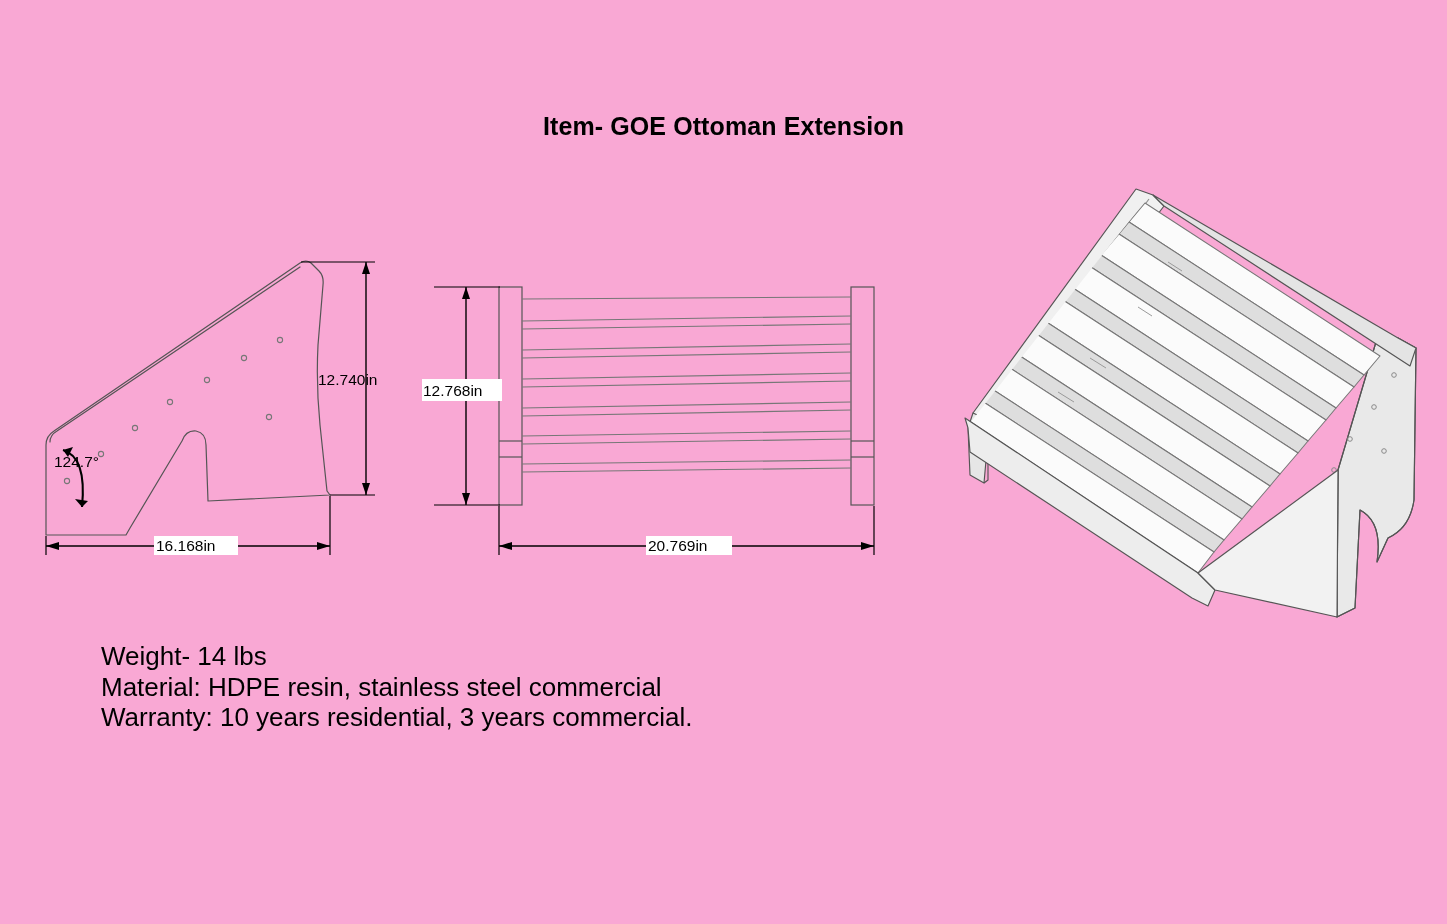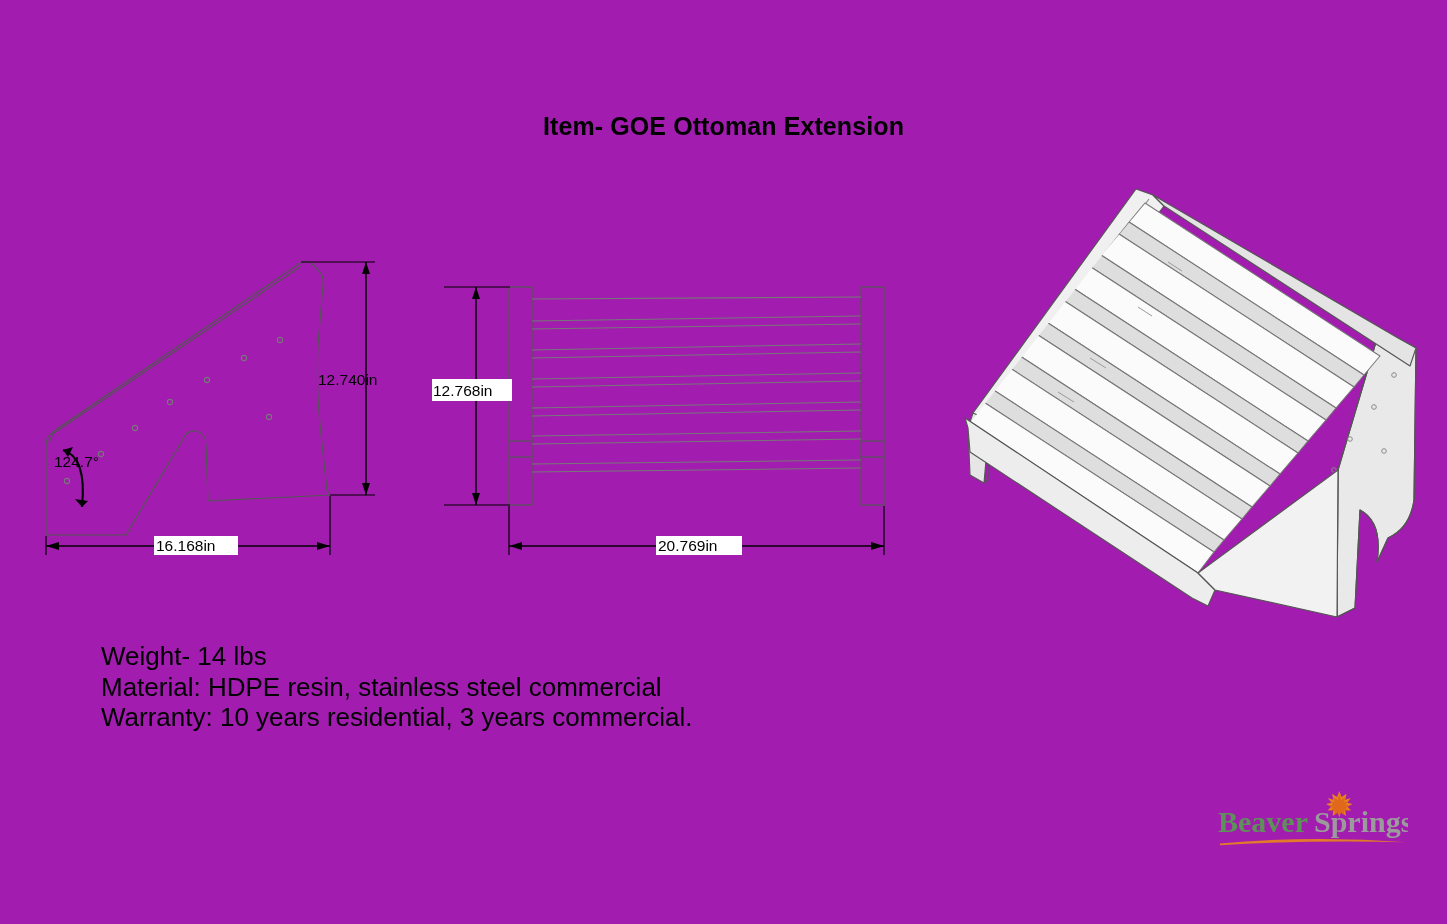--- a/index.html
+++ b/index.html
@@ -9,39 +9,39 @@
     background: #ffffff;
   }
   body {
     font-family: "Liberation Sans", sans-serif;
     color: #000000;
   }
   #sheet {
     position: relative;
     width: 1447px;
     height: 924px;
-    background: #a21caf;
+    background: #f9a8d4;
     overflow: hidden;
   }
   #drawing-title {
     position: absolute;
     left: 0;
     top: 112px;
     width: 1447px;
     text-align: center;
     font-size: 25px;
     font-weight: bold;
     letter-spacing: 0.1px;
     color: #000;
   }
   .view {
     position: absolute;
   }
   #side-view   { left: 30px;  top: 245px; }
-  #front-view  { left: 424px; top: 245px; }
+  #front-view  { left: 414px; top: 245px; }
   #iso-view    { left: 940px; top: 170px; }
 
   #spec-block {
     position: absolute;
     left: 101px;
     top: 628px;
     font-size: 26px;
     line-height: 30.5px;
     color: #000;
     white-space: nowrap;
@@ -231,34 +231,14 @@
       </g>
     </svg>
   </div>
 
   <div id="spec-block">
     <span class="spec-line">Weight- 14 lbs</span>
     <span class="spec-line">Material: HDPE resin, stainless steel commercial</span>
     <span class="spec-line">Warranty: 10 years residential, 3 years commercial.</span>
   </div>
 
-  <div id="logo">
-    <svg width="190" height="56" viewBox="0 0 190 56" xmlns="http://www.w3.org/2000/svg">
-
-      <g transform="translate(108,1) scale(0.95)">
-        <path d="M14,0 L16.4,6.2 L21.6,2.8 L20.3,9.1 L26,7.4 L22.4,12.3 L28,13.8
-                 L22.6,16.6 L26.4,20.6 L20.2,20.2 L21.1,26.3 L15.6,22.6
-                 L14,28 L12.4,22.6 L6.9,26.3 L7.8,20.2 L1.6,20.6 L5.4,16.6
-                 L0,13.8 L5.6,12.3 L2,7.4 L7.7,9.1 L6.4,2.8 L11.6,6.2 Z" fill="#e8821e"></path>
-        <path d="M14,4 L15.8,9.4 L20,6.8 L19,11.8 L23.4,10.6 L20.6,14.5 L25,15.6
-                 L20.6,17.8 L23.5,21 L18.6,20.7 L19.3,25.4 L15,22.5
-                 L14,26.4 L13,22.5 L8.7,25.4 L9.4,20.7 L4.5,21 L7.4,17.8
-                 L3,15.6 L7.4,14.5 L4.6,10.6 L9,11.8 L8,6.8 L12.2,9.4 Z" fill="#d9541c" opacity="0.55"></path>
-      </g>
-
-      <text x="0" y="42" font-family="'Liberation Serif', serif" font-size="30" font-weight="bold" fill="#5d9159">Beaver</text>
-      <text x="96" y="42" font-family="'Liberation Serif', serif" font-size="30" font-weight="bold" fill="#9b9b9b">Springs</text>
-
-      <path d="M 2,53.4 Q 95,45.2 188,52.2 Q 95,49.6 2,55.2 Z" fill="#e8821e" opacity="0.92"></path>
-    </svg>
-  </div>
 
 </div>
 
 </body></html>

